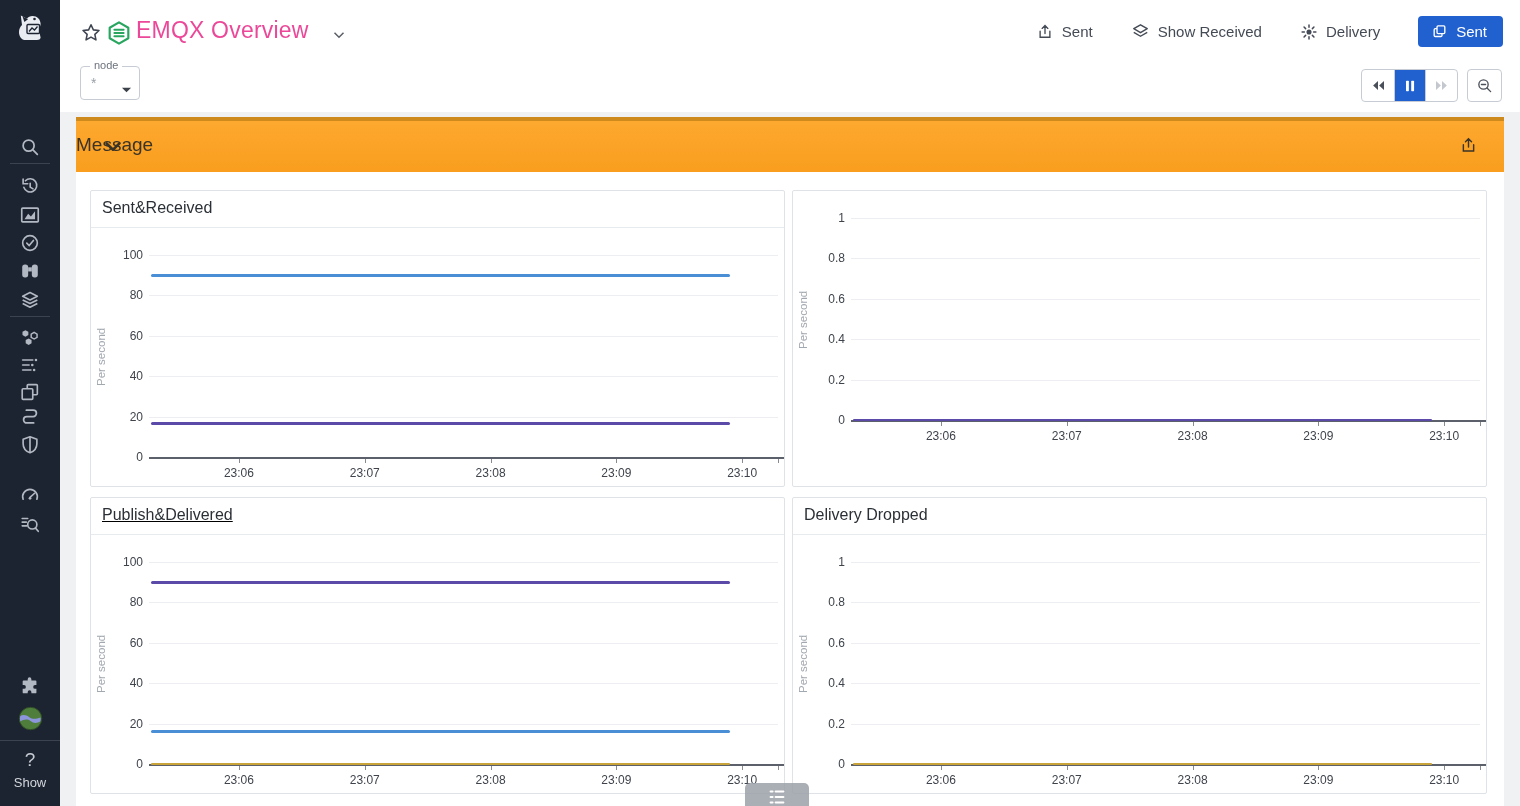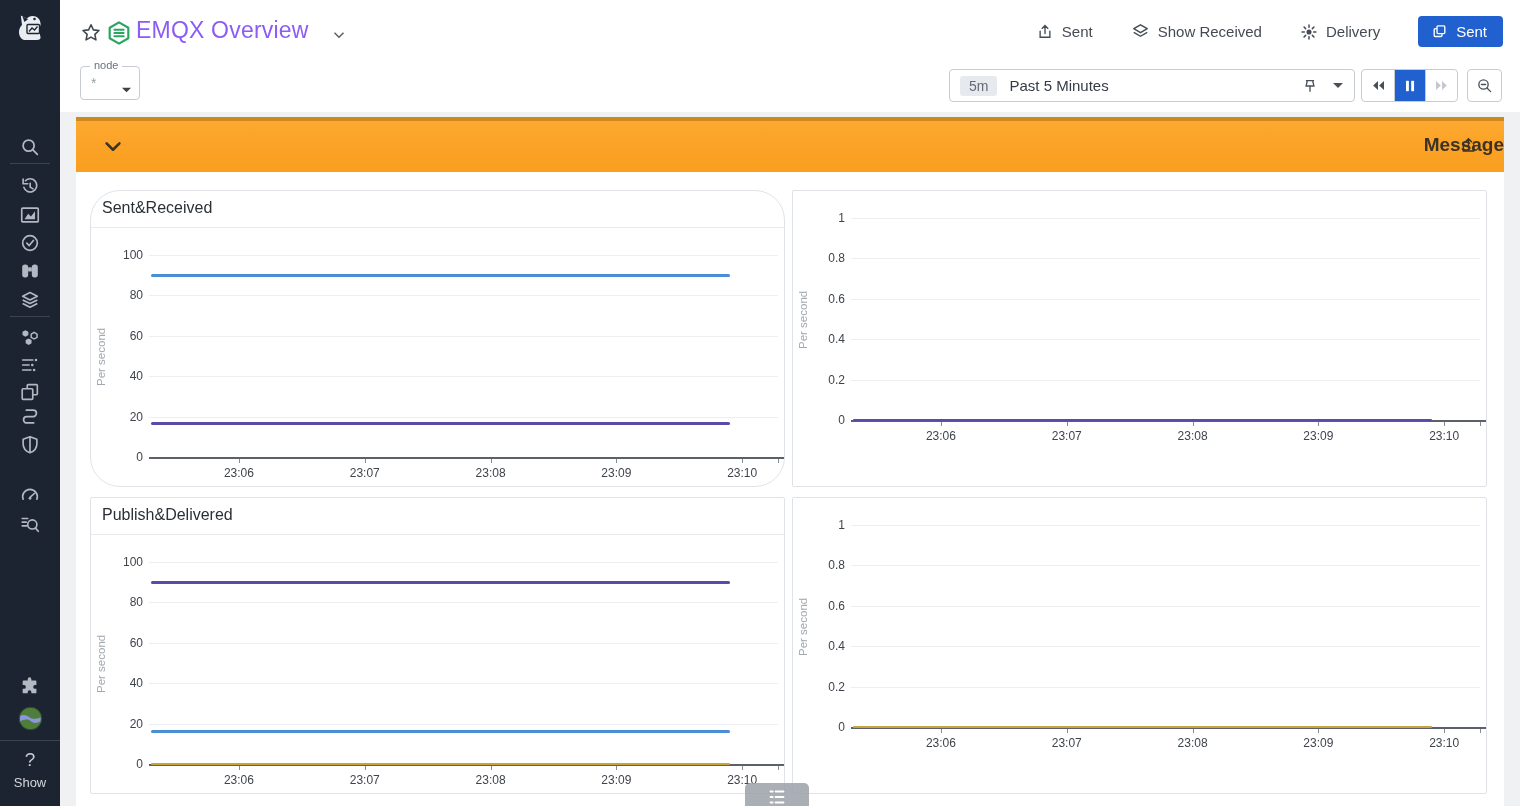--- a/index.html
+++ b/index.html
@@ -13,21 +13,21 @@
   .side-divider { position:absolute; left:10px; width:40px; height:1px; background:rgba(255,255,255,0.14); }
   #help-q { color:#c7ccd4; font-size:19px; }
   #help-label { position:absolute; top:775px; width:60px; text-align:center; color:#d3d7dd; font-size:13px; }
   .sicon svg { display:block; }
 
   
   #header { position:absolute; left:60px; top:0; width:1460px; height:112px; background:#fff; }
   #title-row { position:absolute; left:0; top:0; width:1460px; height:58px; }
   #star-btn { position:absolute; left:20px; top:22px; cursor:pointer; }
   #emqx-logo { position:absolute; left:46px; top:20px; }
-  #page-title { position:absolute; left:76px; top:17px; font-size:23px; color:#8b5cf6; font-weight:500; letter-spacing:0.2px; }
+  #page-title { position:absolute; left:76px; top:17px; font-size:23px; color:#ec4899; font-weight:500; letter-spacing:0.2px; }
   #title-caret { position:absolute; left:270px; top:26px; cursor:pointer; }
   #header-actions { position:absolute; right:17px; top:16px; display:flex; align-items:center; gap:38px; }
   .h-action { display:flex; align-items:center; gap:8px; color:#454b55; font-size:15px; cursor:pointer; }
   #clone-btn { display:flex; align-items:center; gap:8px; background:#2160cf; color:#fff; font-size:15px;
                border:none; border-radius:4px; padding:7px 16px 7px 13px; cursor:pointer; }
 
   
   #node-select { position:absolute; left:20px; top:66px; width:60px; height:34px; border:1px solid #c7ccd4;
                  border-radius:4px; background:#fff; cursor:pointer; }
   #node-label { position:absolute; left:9px; top:-8px; background:#fff; padding:0 4px; font-size:11px; color:#6d737d; }
@@ -48,32 +48,32 @@
   .play-cell + .play-cell { border-left:1px solid #c7ccd4; }
   #pause-btn { background:#2160cf; }
   #zoomout-btn { position:absolute; right:18px; top:69px; width:35px; height:33px; border:1px solid #c7ccd4;
                  border-radius:4px; background:#fff; display:flex; align-items:center; justify-content:center; cursor:pointer; }
 
   
   #canvas { position:absolute; left:60px; top:112px; width:1460px; height:694px; background:#f0f1f3; }
   #group-banner { position:absolute; left:16px; top:5px; width:1428px; height:55px;
                   background:linear-gradient(#fda82f,#f99e1e); border-top:4px solid #cf8a1d; z-index:5; }
   #group-collapse { position:absolute; left:26px; top:15px; cursor:pointer; }
-  #group-title { position:absolute; left:0; top:13px; width:100%; text-align:right; font-size:19px;
-                 font-weight:bold; color:#3a3326; }
+  #group-title { position:absolute; left:0; top:13px; width:100%; text-align:left; font-size:19px;
+                 font-weight:normal; color:#3a3326; }
   #group-export { position:absolute; right:26px; top:15px; cursor:pointer; }
   #group-body { position:absolute; left:16px; top:60px; width:1428px; height:634px; background:#fff; }
 
   
   .panel { position:absolute; width:695px; height:297px; background:#fff; border:1px solid #dfe3e8; border-radius:2px; }
   .panel-title { height:37px; padding:8px 11px; font-size:16px; color:#2b3036; border-bottom:1px solid #e8ebee; }
   .plot { position:relative; height:256px; }
-  #panel-0 { left:14px; top:18px;border-radius:30px; }
+  #panel-0 { left:14px; top:18px; }
   #panel-1 { left:716px; top:18px; }
-  #panel-2 { left:14px; top:325px; }
+  #panel-2 { left:14px; top:325px;text-decoration:underline; }
   #panel-3 { left:716px; top:325px; }
 
   .gridline { position:absolute; height:1px; background:#eceef1; }
   .x-axis   { position:absolute; height:2px; background:#5b606a; }
   .ytick-label { position:absolute; width:46px; text-align:right; font-size:12px; color:#3f444c; line-height:16px; }
   .xtick-label { position:absolute; width:60px; text-align:center; font-size:12px; color:#3f444c; }
   .xtick-mark  { position:absolute; width:1px; height:4px; background:#868b94; }
   .series-line { position:absolute; border-radius:2px; }
   .y-axis-title { position:absolute; left:4px; top:58px; height:142px; writing-mode:vertical-rl;
                   transform:rotate(180deg); font-size:11.5px; color:#a2a8b0; text-align:center; }
@@ -265,35 +265,20 @@
     <div id="node-select">
       <span id="node-label">node</span>
       <span id="node-value">*</span>
       <span id="node-caret">
         <svg width="11" height="8" viewBox="0 0 12 8">
             <path d="M1 1.5 l5 5 5-5 z" fill="#3c424a"></path>
           </svg>
       </span>
     </div>
 
-    <div id="time-picker">
-      <span id="time-badge">5m</span>
-      <span id="time-text">Past 5 Minutes</span>
-      <span class="spacer"></span>
-      <span id="pin-btn">
-        <svg width="16" height="16" viewBox="0 0 18 18" fill="none" stroke="#4a5059" stroke-width="1.5" stroke-linecap="round">
-          <path d="M5 3 h8 M6 3 l-1.4 6 h8.8 L12 3 M9 9 v6"></path>
-        </svg>
-      </span>
-      <span id="time-caret">
-        <svg width="12" height="9" viewBox="0 0 12 8">
-            <path d="M1 1.5 l5 5 5-5 z" fill="#4a5059"></path>
-          </svg>
-      </span>
-    </div>
     <div id="play-group">
       <div class="play-cell">
         <svg width="18" height="15" viewBox="0 0 22 20">
           <path d="M11 4 L4.5 10 11 16 z M19 4 L12.5 10 19 16 z" fill="#4a5059"></path>
         </svg>
       </div>
       <div class="play-cell" id="pause-btn">
         <svg width="16" height="16" viewBox="0 0 20 20">
           <rect x="5" y="3.5" width="3.6" height="13" rx="0.8" fill="#fff"></rect>
           <rect x="11.5" y="3.5" width="3.6" height="13" rx="0.8" fill="#fff"></rect>
@@ -417,20 +402,21 @@
             <div class="xtick-mark" style="left: 651.147px; top: 231px;"></div>
             <div class="xtick-label" style="left: 621.147px; top: 238px;">23:10</div>
             <div class="xtick-mark" style="left: 687px; top: 231px;"></div>
             <div class="y-axis-title">Per second</div>
             <div class="series-line" style="left: 60px; width: 579px; top: 45.7px; height: 3px; background: rgb(91, 74, 168);"></div>
             <div class="series-line" style="left: 60px; width: 579px; top: 195.18px; height: 3px; background: rgb(74, 142, 214);"></div>
             <div class="series-line" style="left: 60px; width: 579px; top: 228px; height: 2px; background: rgb(201, 164, 58);"></div>
           </div>
       </div>
       <div class="panel" id="panel-3">
+        <div class="panel-title">Delivery Dropped</div>
         <div class="plot">
             <div class="gridline" style="left: 58px; width: 629px; top: 27px;"></div>
             <div class="ytick-label" style="left: 6px; top: 19px;">1</div>
             <div class="gridline" style="left: 58px; width: 629px; top: 67.4px;"></div>
             <div class="ytick-label" style="left: 6px; top: 59.4px;">0.8</div>
             <div class="gridline" style="left: 58px; width: 629px; top: 107.8px;"></div>
             <div class="ytick-label" style="left: 6px; top: 99.8px;">0.6</div>
             <div class="gridline" style="left: 58px; width: 629px; top: 148.2px;"></div>
             <div class="ytick-label" style="left: 6px; top: 140.2px;">0.4</div>
             <div class="gridline" style="left: 58px; width: 629px; top: 188.6px;"></div>

